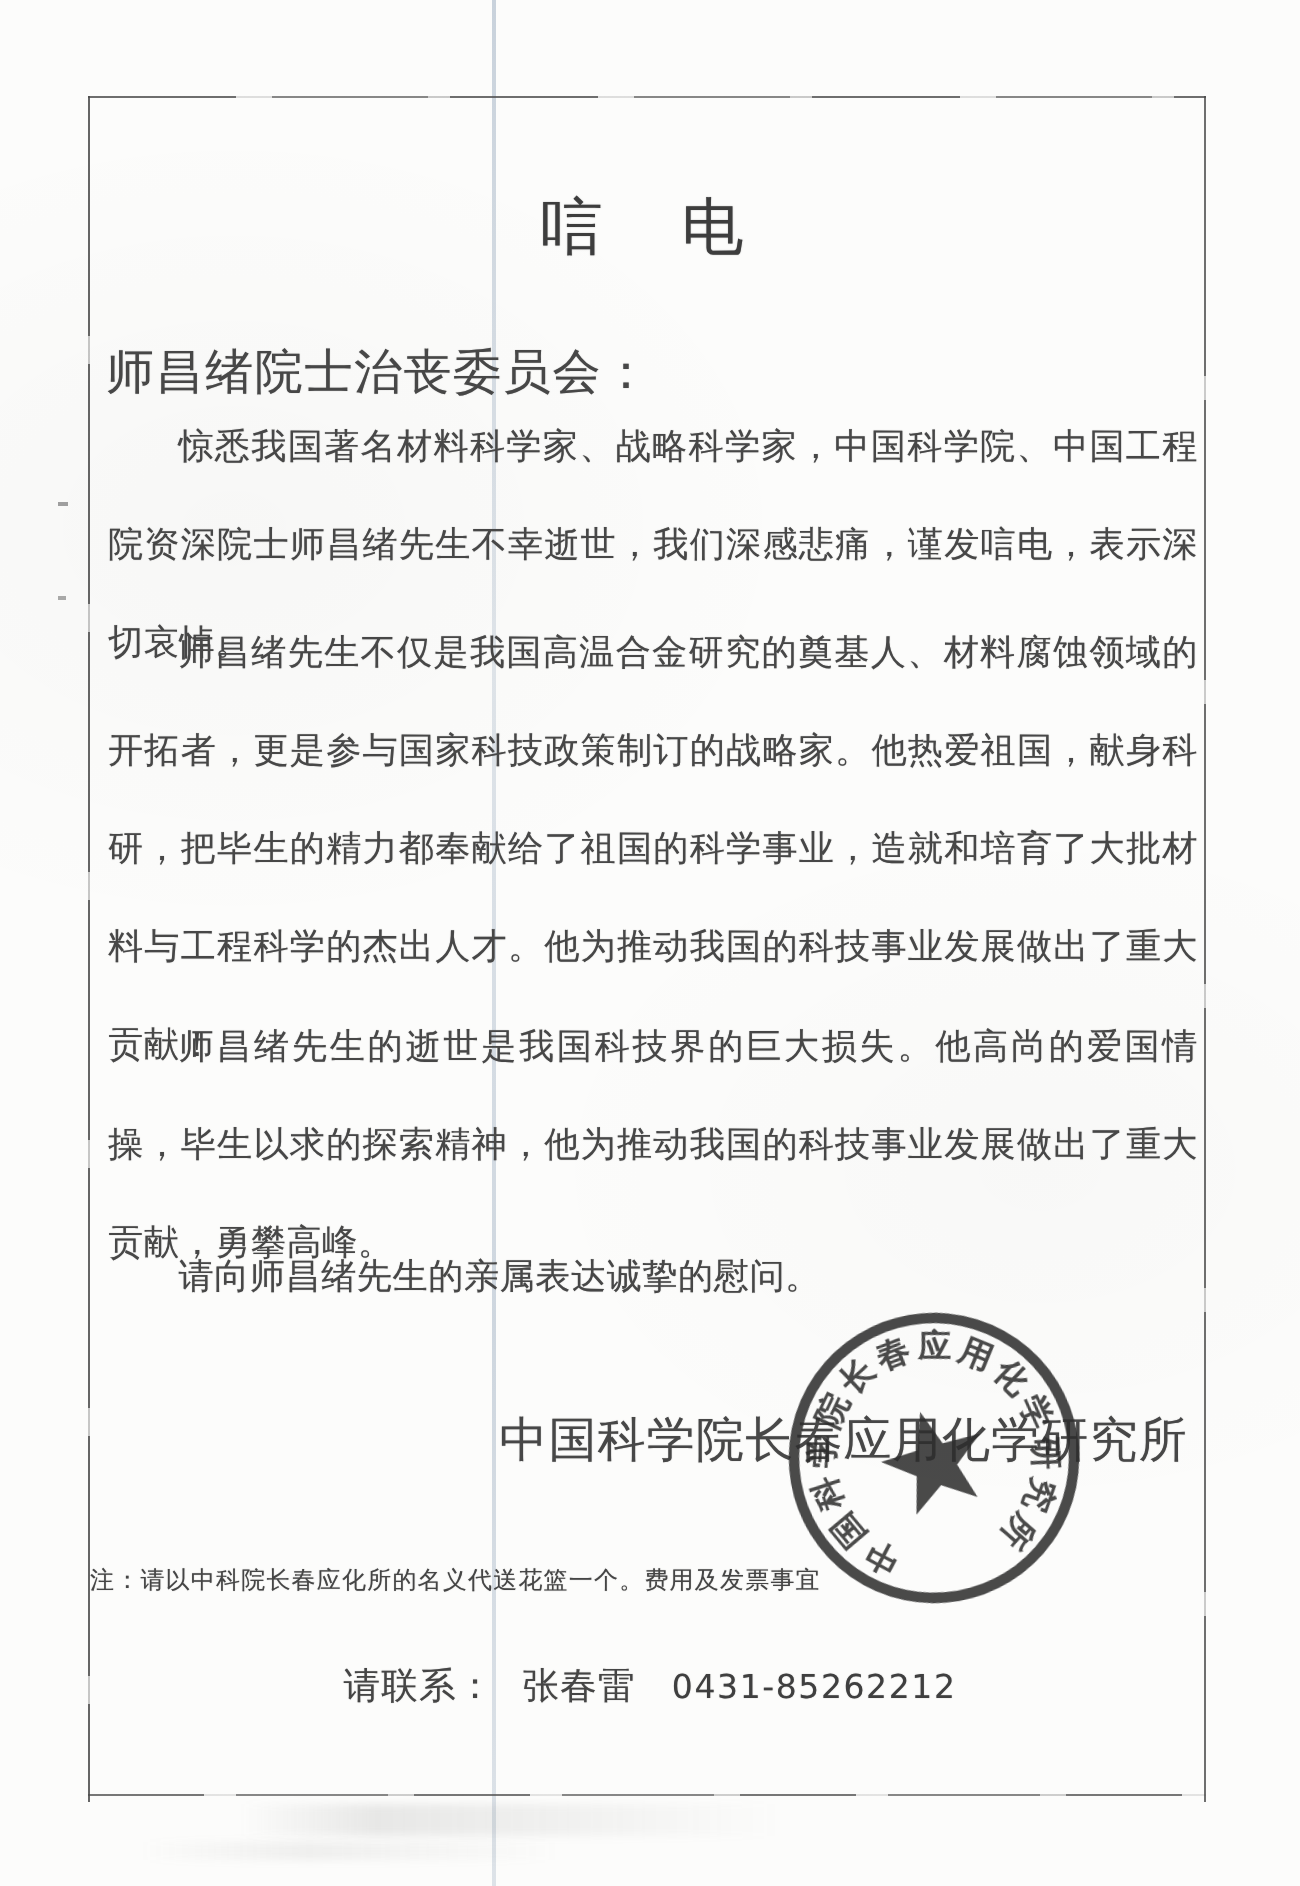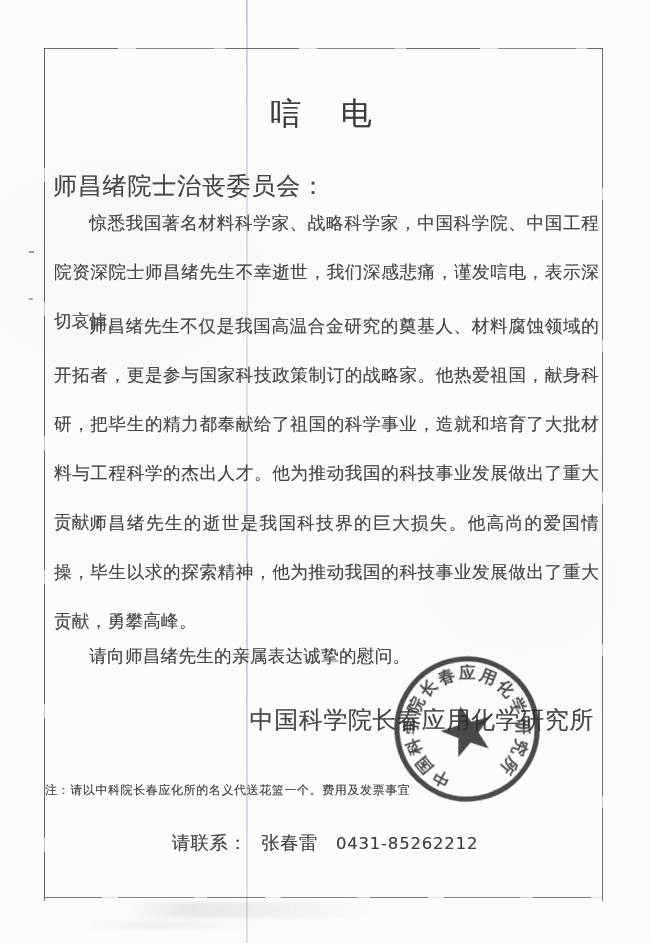--- a/index.html
+++ b/index.html
@@ -50,21 +50,21 @@
     position:absolute;left:54px;width:545px;
     font-size:17.6px;line-height:49px;letter-spacing:.25px;
     color:var(--ink);
     text-align:justify;text-justify:inter-ideograph;
     text-indent:2em;
     text-shadow:0 0 .5px rgba(70,70,70,.5);
   }
   .p1{top:199px;}
   .p2{top:302px;}
   .p3{top:499px;}
-  .p4{top:632px;}
+  .p4{top:614px;}
   .signature{
     position:absolute;left:54px;top:704px;width:540px;
     text-align:right;
     font-size:24px;letter-spacing:.6px;color:var(--ink);
     text-shadow:0 0 .5px rgba(70,70,70,.5);
   }
   .note1{
     position:absolute;left:45px;top:782px;width:560px;
     font-size:12px;letter-spacing:.6px;color:#454545;
     text-shadow:0 0 .5px rgba(70,70,70,.5);

